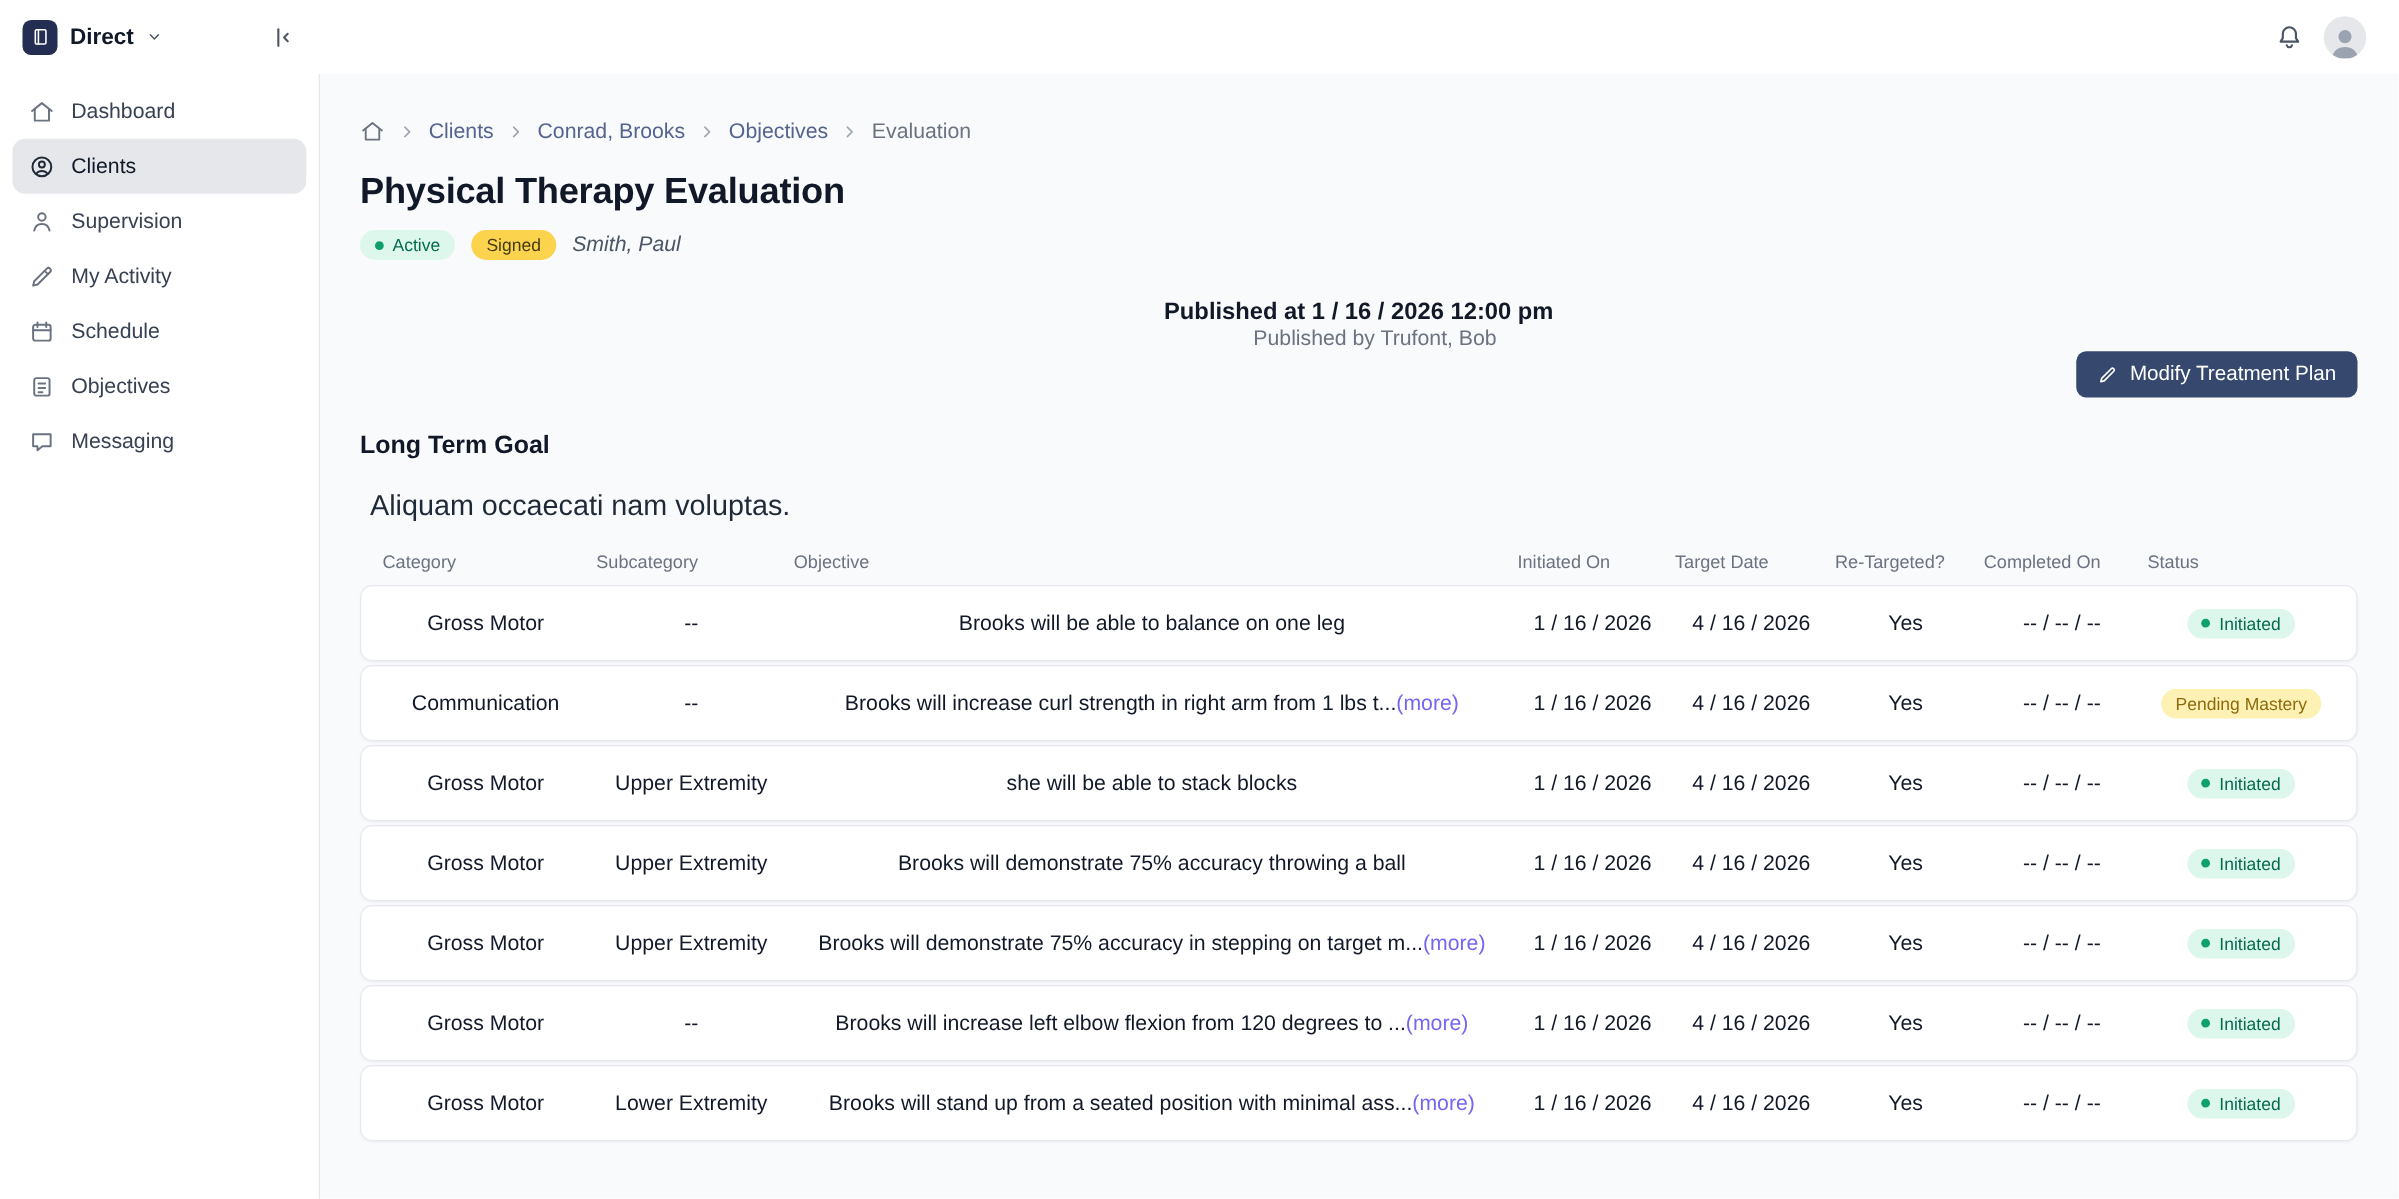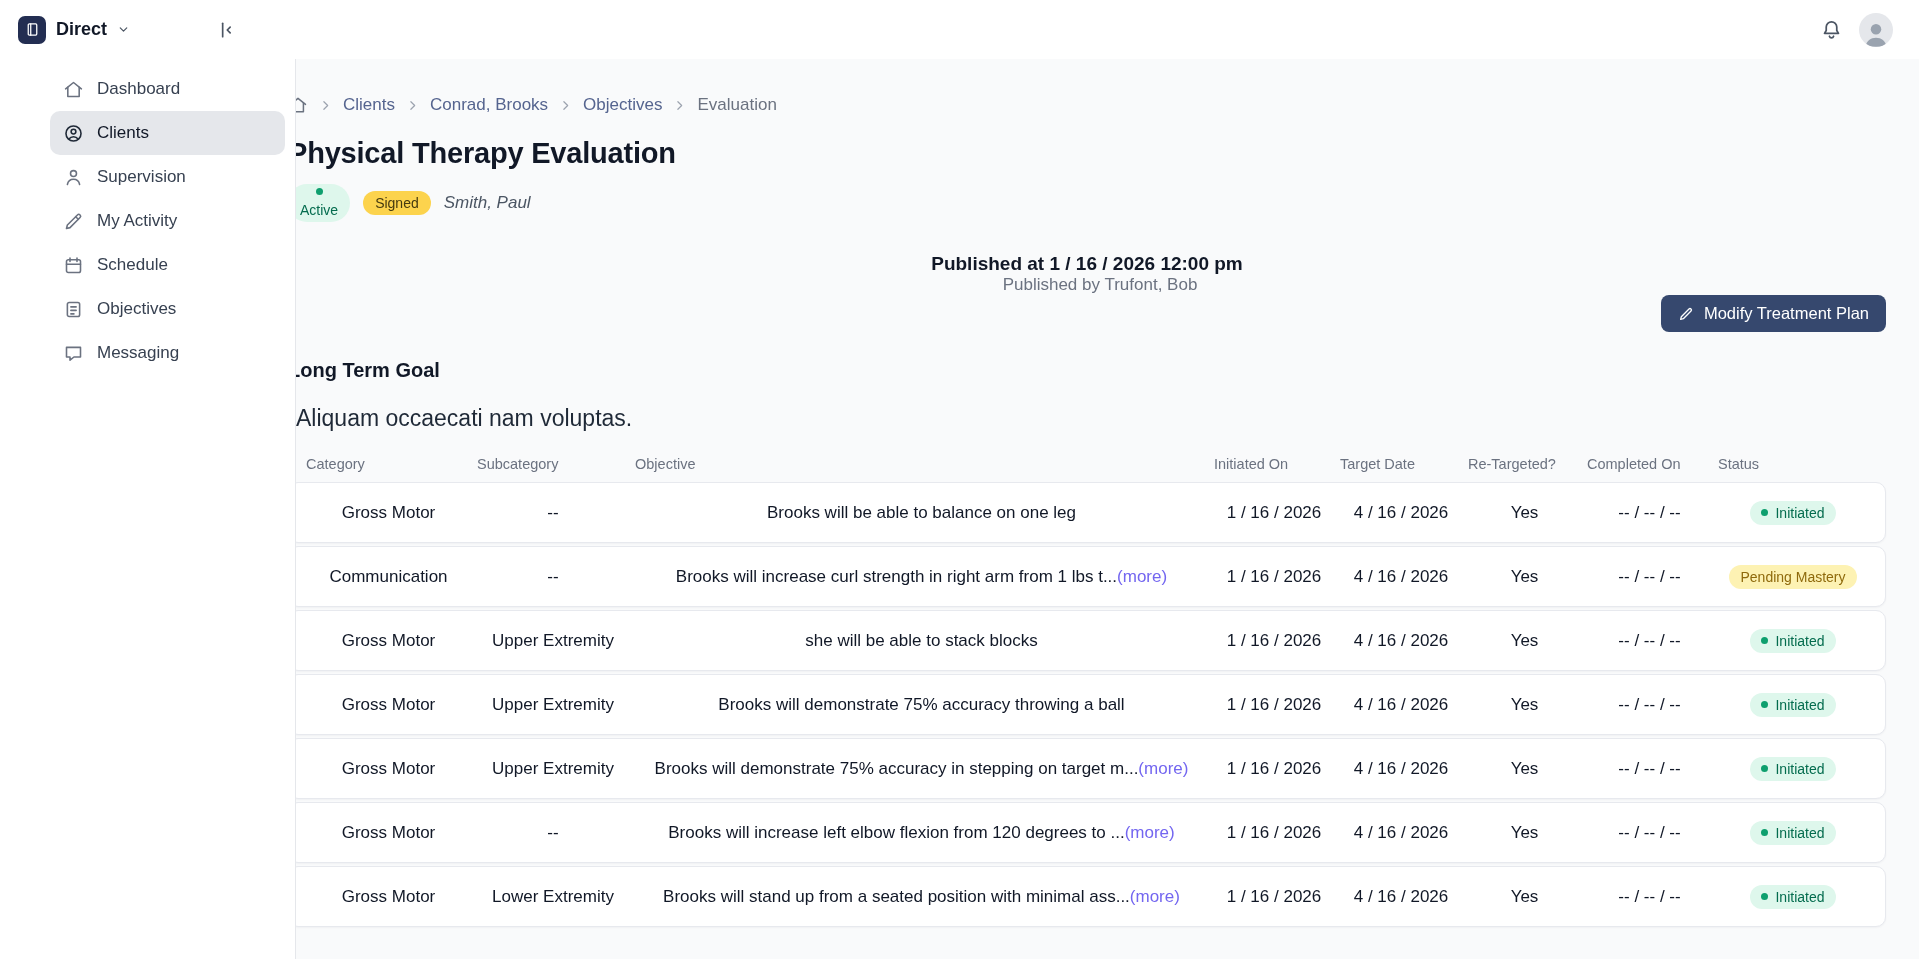--- a/index.html
+++ b/index.html
@@ -36,21 +36,21 @@
   .workspace-name{font-size:18px;font-weight:700;color:var(--ink);}
   .chev-down{color:#4b5563;}
   .collapse-btn{color:#4b5563;background:none;border:none;}
   .topbar-right{display:flex;align-items:center;gap:16px;padding-right:26px;}
   .bell{color:#4b5563;}
   .avatar{width:34px;height:34px;border-radius:50%;background:#e5e7eb;overflow:hidden;
     display:flex;align-items:flex-end;justify-content:center;}
 
   
   .sidebar{position:fixed;top:59px;left:0;bottom:0;width:256px;background:#fff;
-    border-right:1px solid var(--border);padding:8px 10px;z-index:10;margin-left:40px;}
+    border-right:1px solid var(--border);padding:8px 10px;z-index:10;}
   .side-item{display:flex;align-items:center;gap:13px;height:44px;padding:0 13px;
     border-radius:10px;font-size:17px;color:var(--gray-700);}
   .side-item .icon{color:var(--gray-500);}
   .side-item.active{background:#e5e7eb;color:var(--ink);}
   .side-item.active .icon{color:#1f2937;}
 
   
   .main{margin-left:256px;margin-top:59px;height:900px;background:var(--page-bg);
     padding:0 33px 0 32px;overflow:hidden;}
 
@@ -58,21 +58,21 @@
     font-size:17px;color:var(--gray-500);}
   .crumb-link{color:var(--link);text-decoration:none;}
   .crumb-current{color:var(--gray-500);}
   .crumb-sep{color:#9ca3af;}
   .crumb-home{color:var(--gray-500);}
 
   .page-title{margin-top:22px;font-size:29px;font-weight:700;letter-spacing:-.2px;color:var(--ink);}
 
   .badge-row{margin-top:14px;display:flex;align-items:center;gap:13px;}
   .pill{display:inline-flex;align-items:center;gap:7px;font-size:14px;
-    padding:4px 12px;border-radius:9999px;flex-direction:column;}
+    padding:4px 12px;border-radius:9999px;}
   .pill-active{background:var(--green-bg);color:var(--green-text);}
   .pill-signed{background:var(--signed-bg);color:var(--signed-text);font-weight:500;}
   .dot{width:7px;height:7px;border-radius:50%;background:var(--green-dot);flex:0 0 auto;}
   .signer{font-size:17px;color:#4b5563;font-style:italic;}
 
   .tabs{margin-top:34px;display:flex;gap:40px;border-bottom:1px solid var(--border);}
   .tab{font-size:17px;color:var(--gray-500);padding-bottom:14px;
     border-bottom:3px solid transparent;margin-bottom:-1px;background:none;border-top:none;border-left:none;border-right:none;}
   .tab.active{color:#2c3c60;font-weight:700;border-bottom-color:var(--accent);}
 

